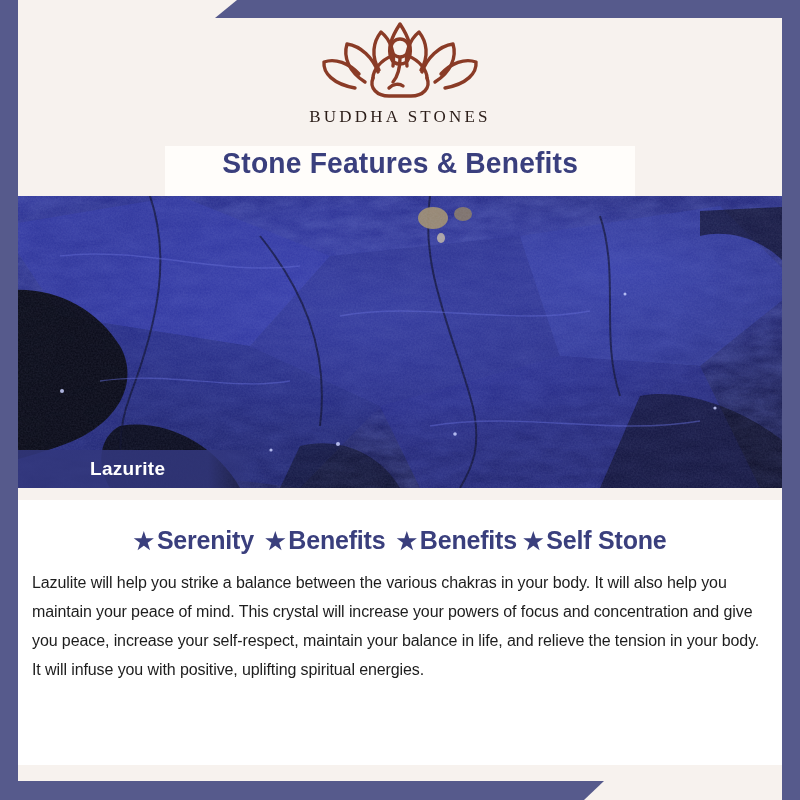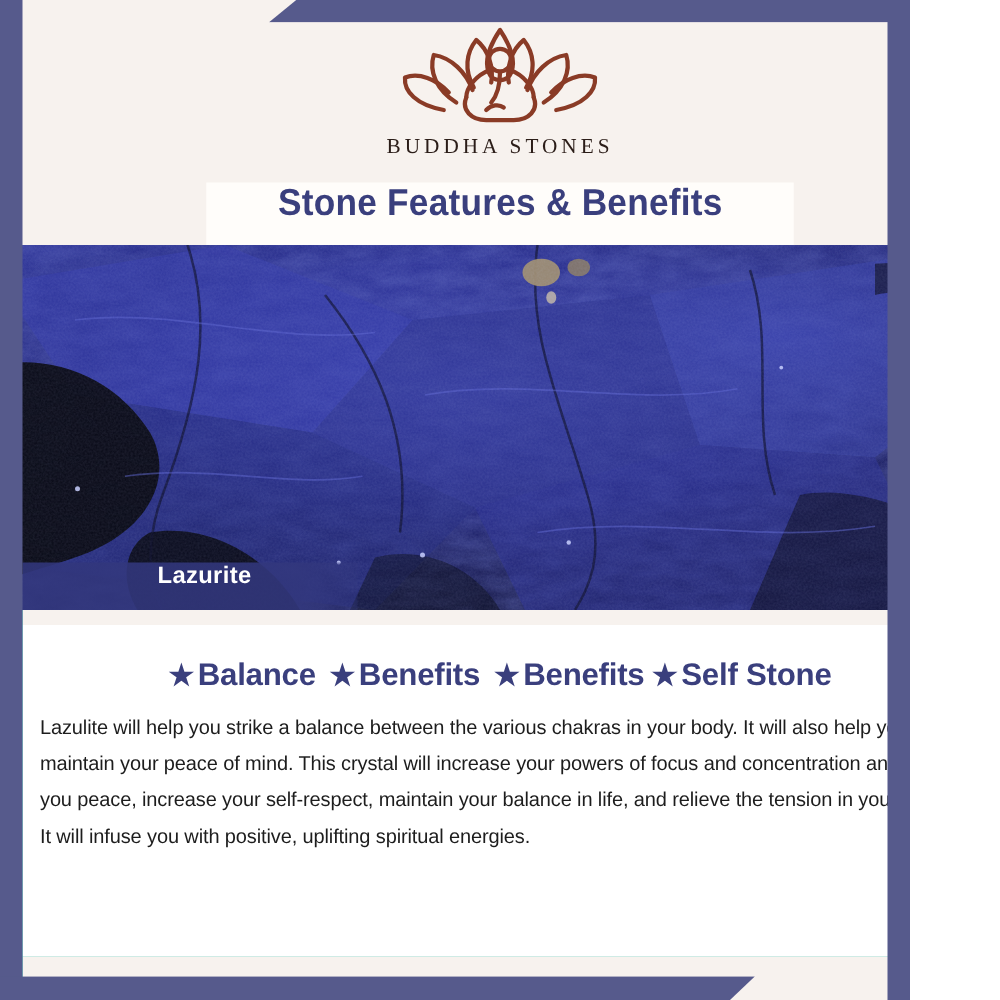--- a/index.html
+++ b/index.html
@@ -6,24 +6,24 @@
     margin: 0;
     padding: 0;
     background: #ffffff;
   }
   body {
     font-family: "Liberation Sans", sans-serif;
   }
 
   .poster {
     position: relative;
-    width: 728px;
+    width: 800px;
     height: 800px;
     overflow: hidden;
-    background: #14b8a6;
+    background: #ec4899;
   }
 
   
   .band-top {
     position: absolute;
     top: 0;
     left: 215px;
     width: 585px;
     height: 18px;
     background: #565a8c;
@@ -134,23 +134,22 @@
     position: absolute;
     top: 450px;
     left: 18px;
     width: 232px;
     height: 38px;
     background: linear-gradient(to right,
         rgba(50,55,125,0.88) 0%,
         rgba(50,55,125,0.88) 82%,
         rgba(50,55,125,0.30) 100%);
     display: flex;
-    align-items: flex-start;
+    align-items: center;
     z-index: 5;
-    padding-left: 36px;
   }
   .name-text {
     margin-left: 72px;
     color: #ffffff;
     font-size: 19px;
     font-weight: bold;
     letter-spacing: 0.3px;
   }
 
   
@@ -344,21 +343,21 @@
   </div>
 
   <div class="name-bar">
     <span class="name-text">Lazurite</span>
   </div>
 
   <div class="cream-gap"></div>
 
   <div class="content">
     <div class="benefits">
-      <span class="star">★</span><span>Balance</span><span class="gap"></span><span class="star">★</span><span>Benefits</span><span class="gap"></span><span class="star">★</span><span>Benefits</span><span class="gap-tight"></span><span class="star">★</span><span>Self Stone</span>
+      <span class="star">★</span><span>Serenity</span><span class="gap"></span><span class="star">★</span><span>Benefits</span><span class="gap"></span><span class="star">★</span><span>Benefits</span><span class="gap-tight"></span><span class="star">★</span><span>Self Stone</span>
     </div>
     <p class="body-copy">Lazulite will help you strike a balance between the various chakras in your body. It will also help you maintain your peace of mind. This crystal will increase your powers of focus and concentration and give you peace, increase your self-respect, maintain your balance in life, and relieve the tension in your body. It will infuse you with positive, uplifting spiritual energies.</p>
   </div>
 
   <div class="footer-cream"></div>
 
   <div class="band-top"></div>
   <div class="band-right"></div>
   <div class="band-left"></div>
   <div class="band-bottom"></div>

